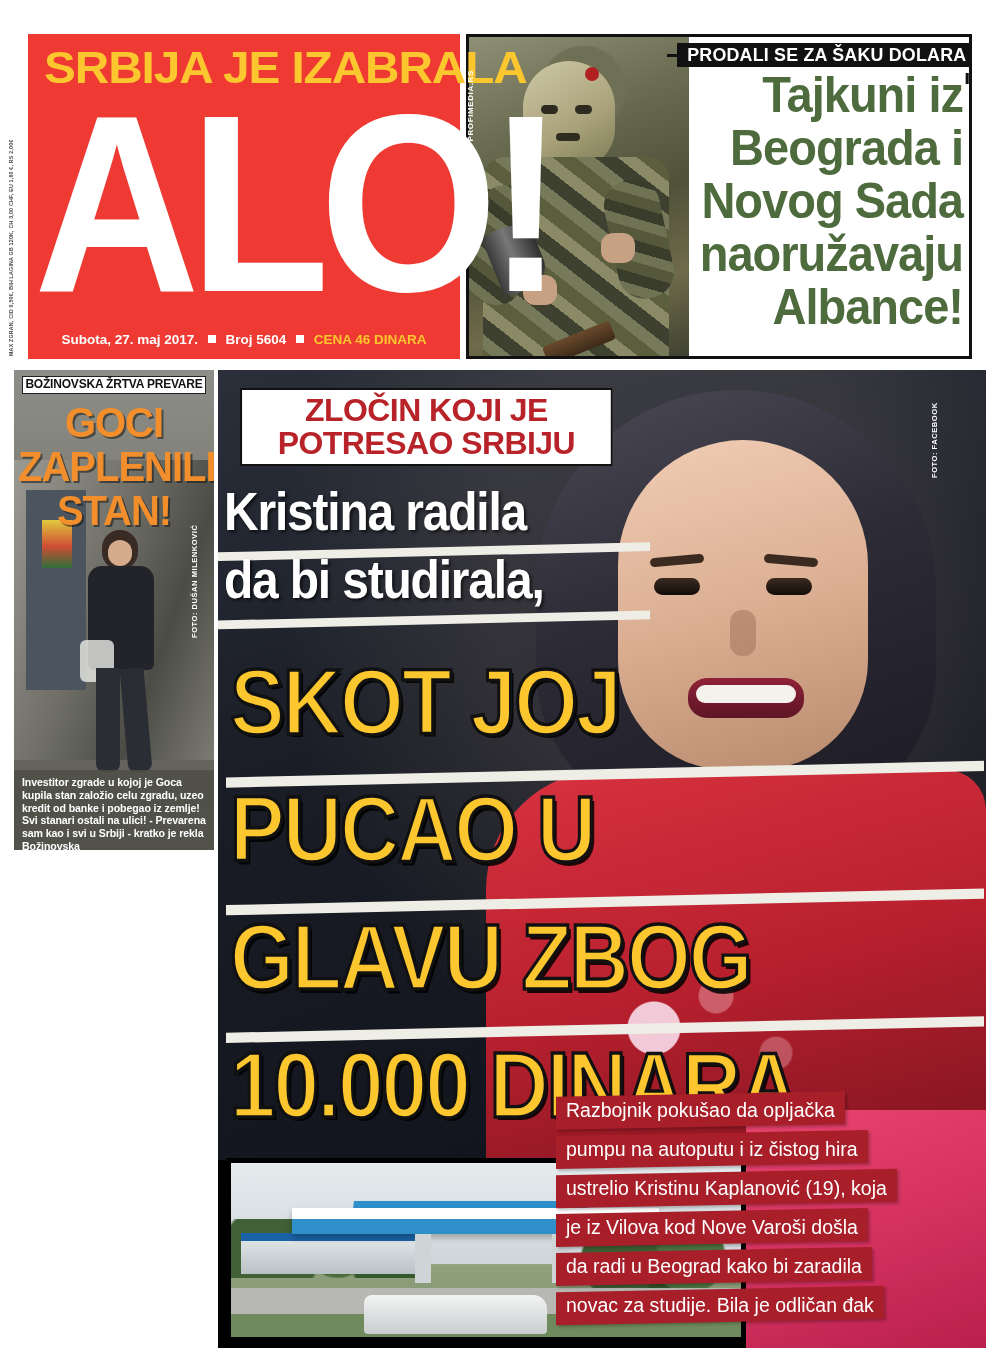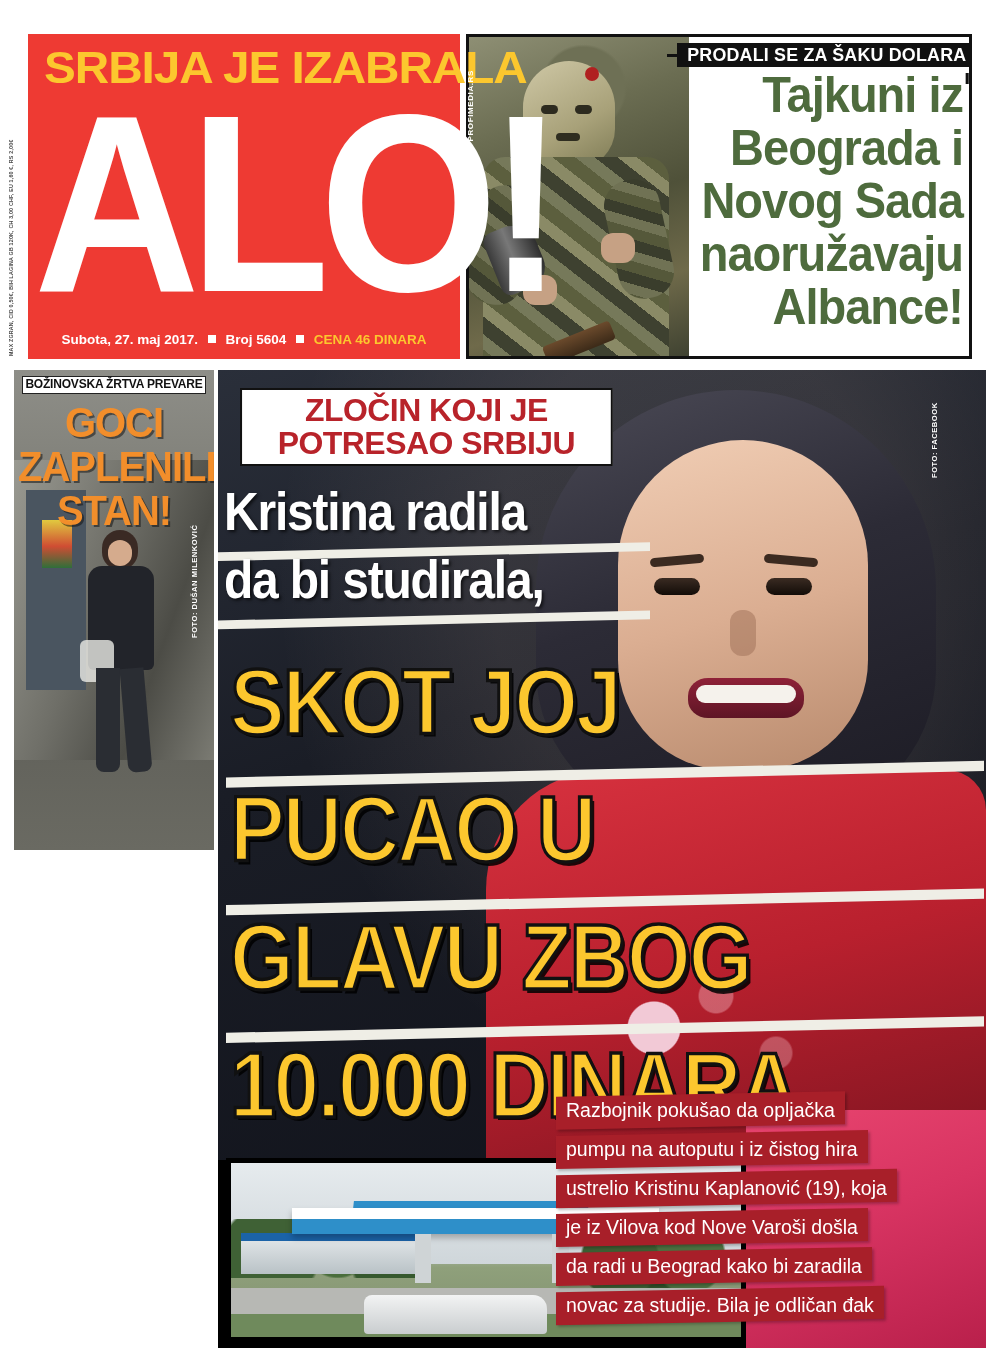--- a/index.html
+++ b/index.html
@@ -377,20 +377,21 @@
         <div class="gp-bag"></div>
         <div class="gp-leg a"></div>
         <div class="gp-leg b"></div>
       </div>
       <div id="goca-kicker">BOŽINOVSKA ŽRTVA PREVARE</div>
       <div id="goca-headline">
         <div>GOCI</div>
         <div>ZAPLENILI</div>
         <div>STAN!</div>
       </div>
+      <div id="goca-caption">Investitor zgrade u kojoj je Goca kupila stan založio celu zgradu, uzeo kredit od banke i pobegao iz zemlje! Svi stanari ostali na ulici! - Prevarena sam kao i svi u Srbiji - kratko je rekla Božinovska</div>
     </div>
 
   </div>
   <div class="abs vert" id="credit-milenkovic">FOTO: DUŠAN MILENKOVIĆ</div>
   <div class="abs vert" id="credit-simovic">FOTO: ANDRIJA SIMOVIĆ</div>
 
   <div class="abs" id="main-story">
 
     <div id="pink-bg"></div>
 

